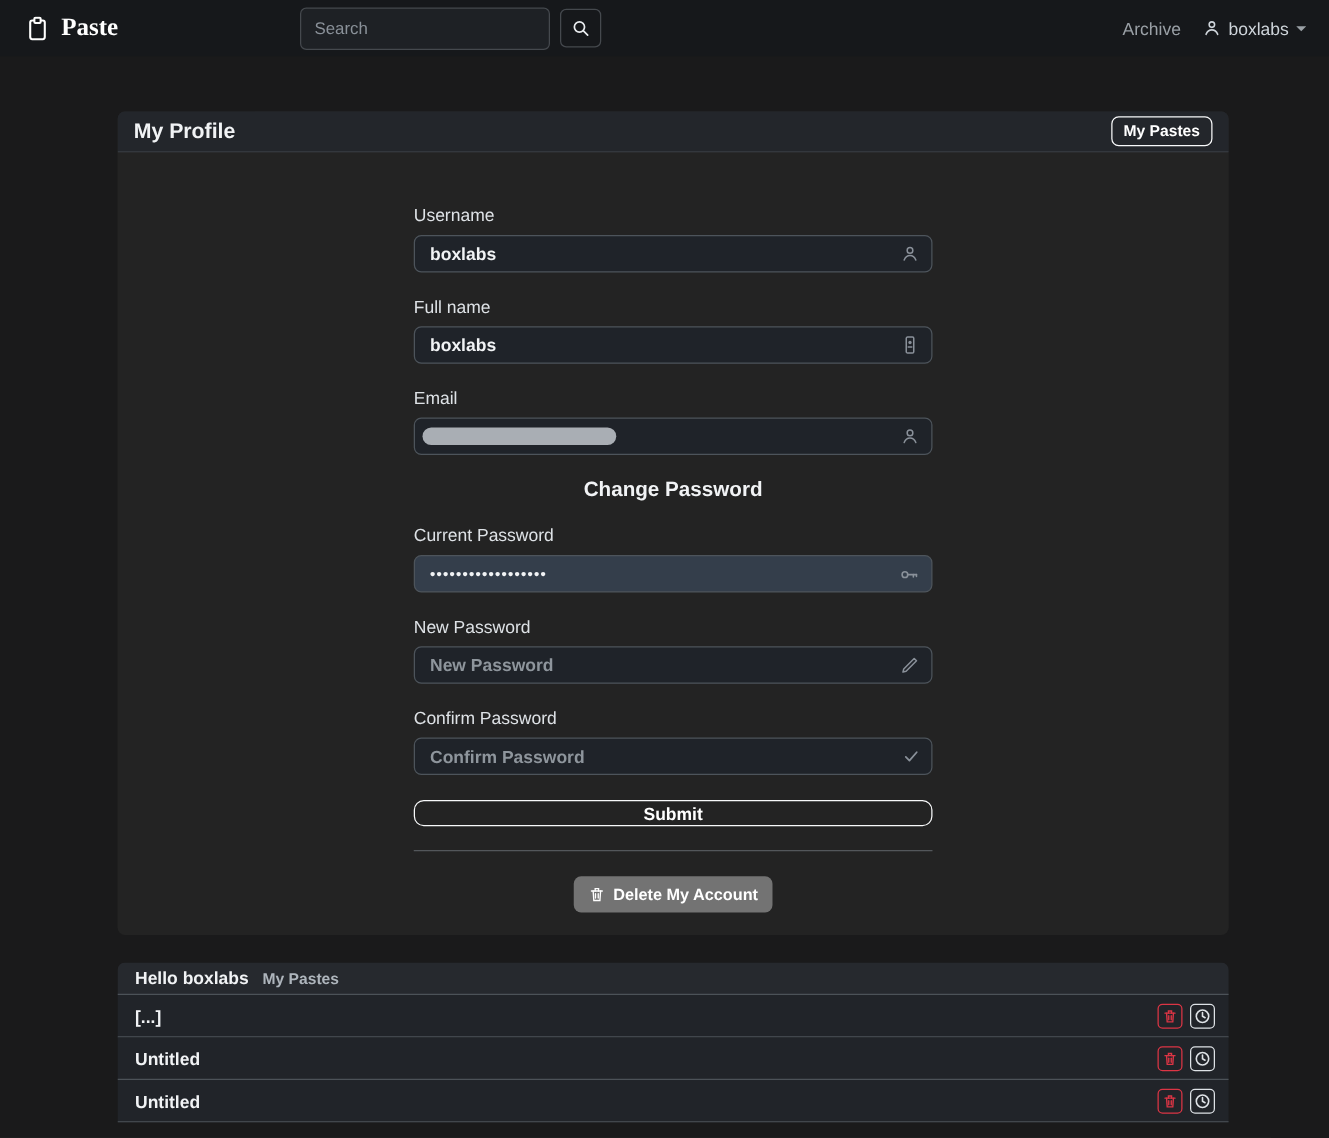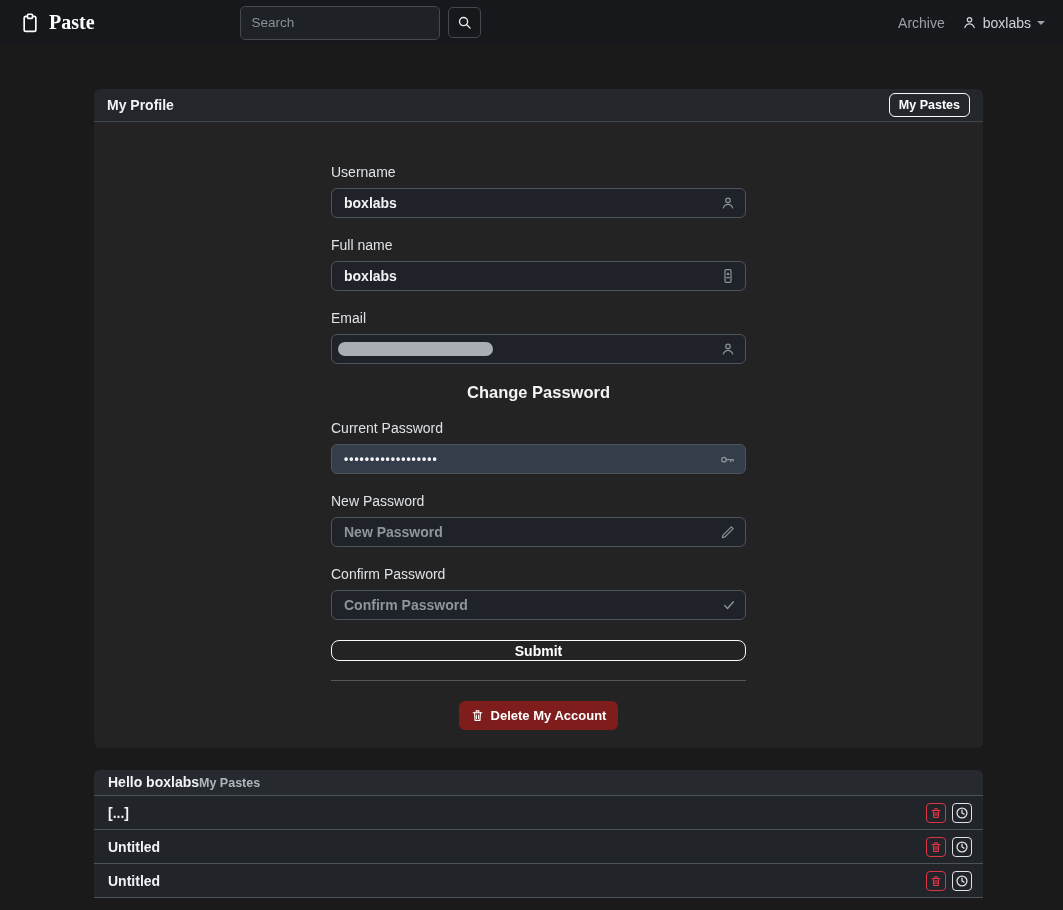--- a/index.html
+++ b/index.html
@@ -42,21 +42,21 @@
   
   .container { width: 889px; margin-left: 94px; }
 
   
   .profile-card { margin-top: 44px; border-radius: 6px; background: #232323; overflow: hidden; }
   .card-header {
     background: #23262b; border-bottom: 1px solid #41464d;
     height: 33px; display: flex; align-items: center; justify-content: space-between;
     padding: 0 13px; border-radius: 6px 6px 0 0;
   }
-  .card-title { font-size: 14px; font-weight: 700; color: #f1f3f5; }
+  .card-title { font-size: 17px; font-weight: 700; color: #f1f3f5; }
   .mypastes-btn {
     background: transparent; border: 1.5px solid #f8f9fa; border-radius: 6px;
     color: #ffffff; font-weight: 700; font-size: 12.5px; padding: 4px 9px;
     font-family: "Liberation Sans", sans-serif; cursor: pointer;
   }
   .card-body { padding: 42px 0 18px; }
   .form-col { width: 415px; margin: 0 auto; }
 
   .field { margin-bottom: 19px; }
   .field label { display: block; font-size: 14px; color: #dee2e6; margin-bottom: 8px; }
@@ -83,30 +83,30 @@
   .submit-btn {
     width: 100%; height: 21px; margin-top: 1px;
     background: transparent; border: 1.5px solid #f8f9fa; border-radius: 8px;
     color: #ffffff; font-size: 14px; font-weight: 700; cursor: pointer;
     font-family: "Liberation Sans", sans-serif;
   }
   .divider { border: none; border-top: 1px solid #53575b; margin: 19px 0 0; }
   .delete-wrap { text-align: center; margin-top: 20px; }
   .delete-btn {
     display: inline-flex; align-items: center; gap: 7px;
-    background: #7f1d1d; border: none; border-radius: 6px;
+    background: #737373; border: none; border-radius: 6px;
     color: #ffffff; font-size: 13px; font-weight: 700; padding: 7px 12px;
     font-family: "Liberation Sans", sans-serif; cursor: pointer;
   }
 
   
   .pastes-card { margin-top: 22px; border-radius: 6px 6px 0 0; overflow: hidden; }
   .pastes-header {
     background: #26292e; border-bottom: 1px solid #4c5258;
-    display: flex; align-items: baseline; gap: 0;
+    display: flex; align-items: baseline; gap: 11px;
     padding: 4px 14px 5px;
   }
   .greeting { font-size: 14px; font-weight: 700; color: #f1f3f5; }
   .pastes-subtitle { font-size: 12.5px; font-weight: 700; color: #aeb5bc; cursor: pointer; }
   .paste-row {
     background: #212429; border-bottom: 1px solid #4c5258;
     height: 34px; display: flex; align-items: center; justify-content: space-between;
     padding: 0 11px 0 14px;
   }
   .paste-title { font-size: 14px; font-weight: 700; color: #f1f3f5; cursor: pointer; }

